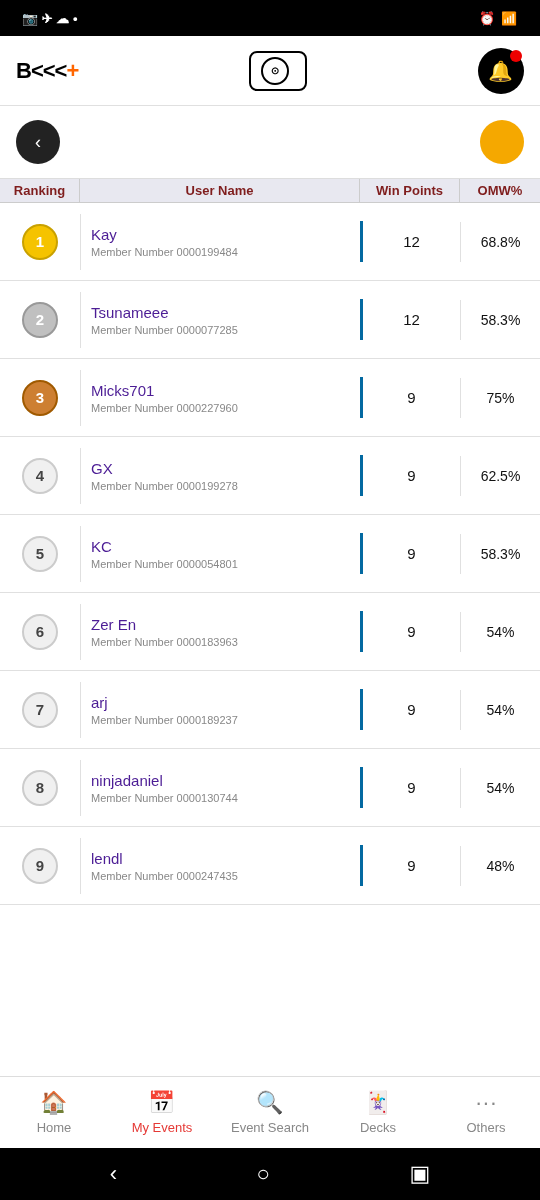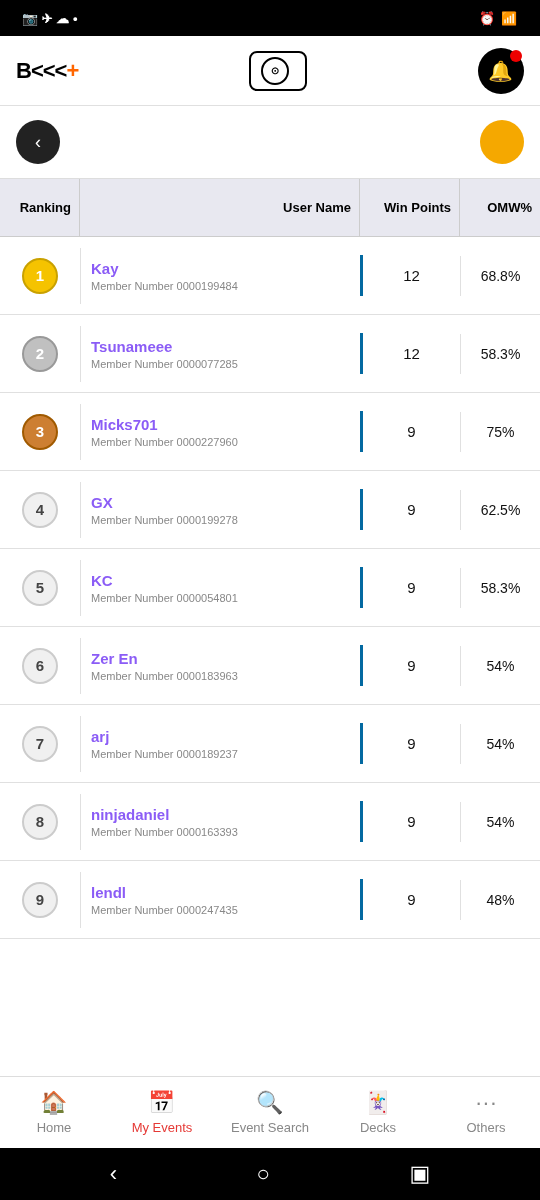--- a/index.html
+++ b/index.html
@@ -115,25 +115,25 @@
       flex: 1;
       overflow-y: auto;
     }
     .table-header {
       display: grid;
       grid-template-columns: 80px 1fr 100px 80px;
       background: #e8e8f0;
       border-bottom: 1px solid #ccc;
     }
     .th {
-      padding: 21px 8px;
+      padding: 4px 8px;
       font-size: 13px;
       font-weight: 600;
-      color: #000000;
-      text-align: right;
+      color: #7f1d1d;
+      text-align: center;
       border-right: 1px solid #ccc;
     }
     .th:last-child { border-right: none; }
 
     .table-row {
       display: grid;
       grid-template-columns: 80px 1fr 100px 80px;
       border-bottom: 1px solid #e0e0e0;
       align-items: center;
       min-height: 78px;
@@ -152,21 +152,21 @@
     }
     .rank-1 { background: #f5c300; color: #fff; border: 2px solid #c9a100; }
     .rank-2 { background: #c0c0c0; color: #fff; border: 2px solid #999; }
     .rank-3 { background: #cd7f32; color: #fff; border: 2px solid #a05a00; }
     .rank-other { background: #f0f0f0; color: #444; border: 2px solid #ccc; }
 
     .user-cell {
       padding: 12px 10px;
       border-left: 1px solid #e0e0e0;
     }
-    .user-name { font-size: 15px; font-weight: 700; color: #8b5cf6; }
+    .user-name { font-size: 15px; font-weight: 400; color: #4c1d95; }
     .member-num { font-size: 11px; color: #888; margin-top: 3px; }
 
     .points-cell {
       padding: 12px 8px;
       text-align: center;
       font-size: 15px;
       font-weight: 500;
       color: #111;
       border-left: 3px solid #0369a1;
     }
@@ -341,21 +341,21 @@
     </div>
     <div class="points-cell">9</div>
     <div class="omw-cell">54%</div>
   </div>
       <div class="table-row">
     <div class="rank-cell">
       <div class="rank-badge rank-other">8</div>
     </div>
     <div class="user-cell">
       <div class="user-name">ninjadaniel</div>
-      <div class="member-num">Member Number 0000163393</div>
+      <div class="member-num">Member Number 0000130744</div>
     </div>
     <div class="points-cell">9</div>
     <div class="omw-cell">54%</div>
   </div>
       <div class="table-row">
     <div class="rank-cell">
       <div class="rank-badge rank-other">9</div>
     </div>
     <div class="user-cell">
       <div class="user-name">lendl</div>

